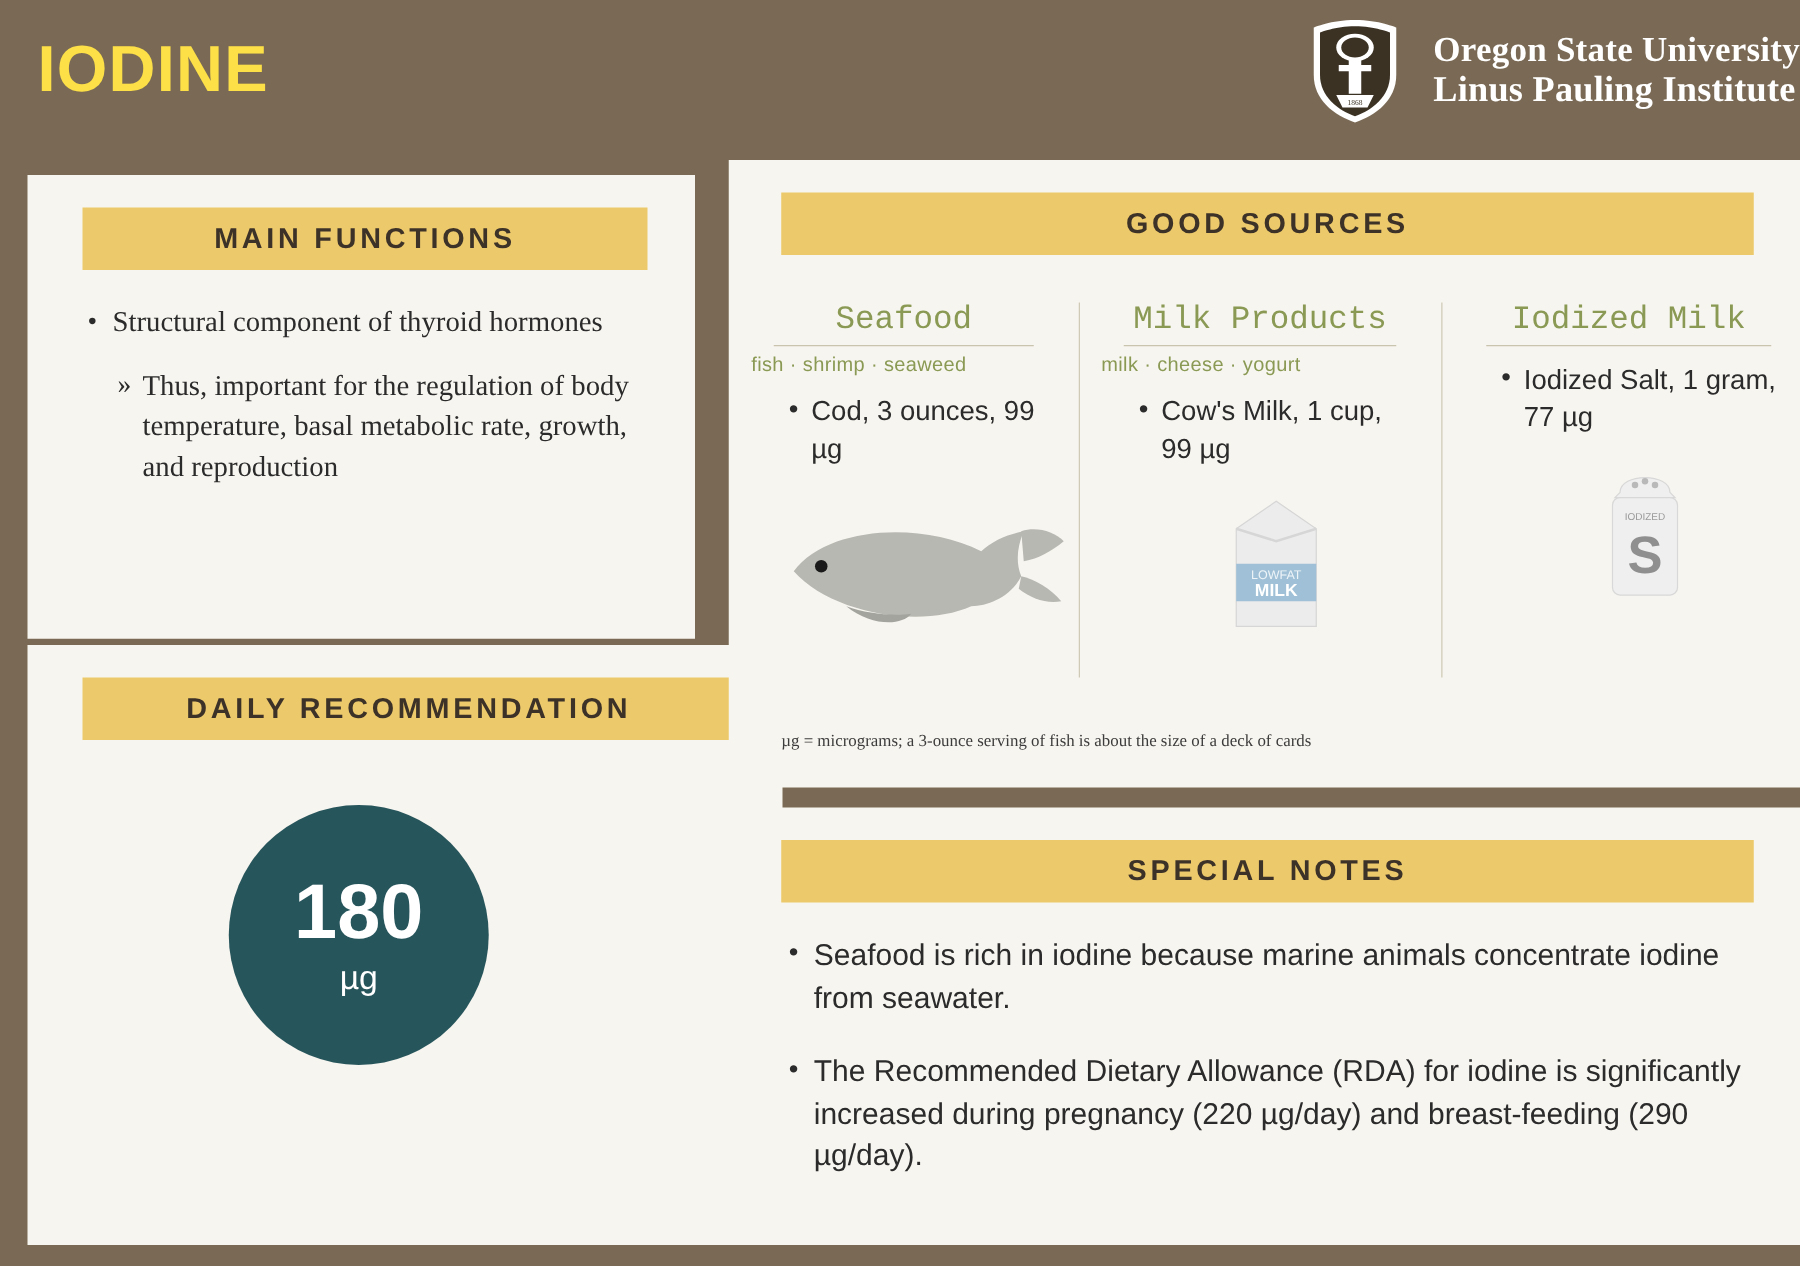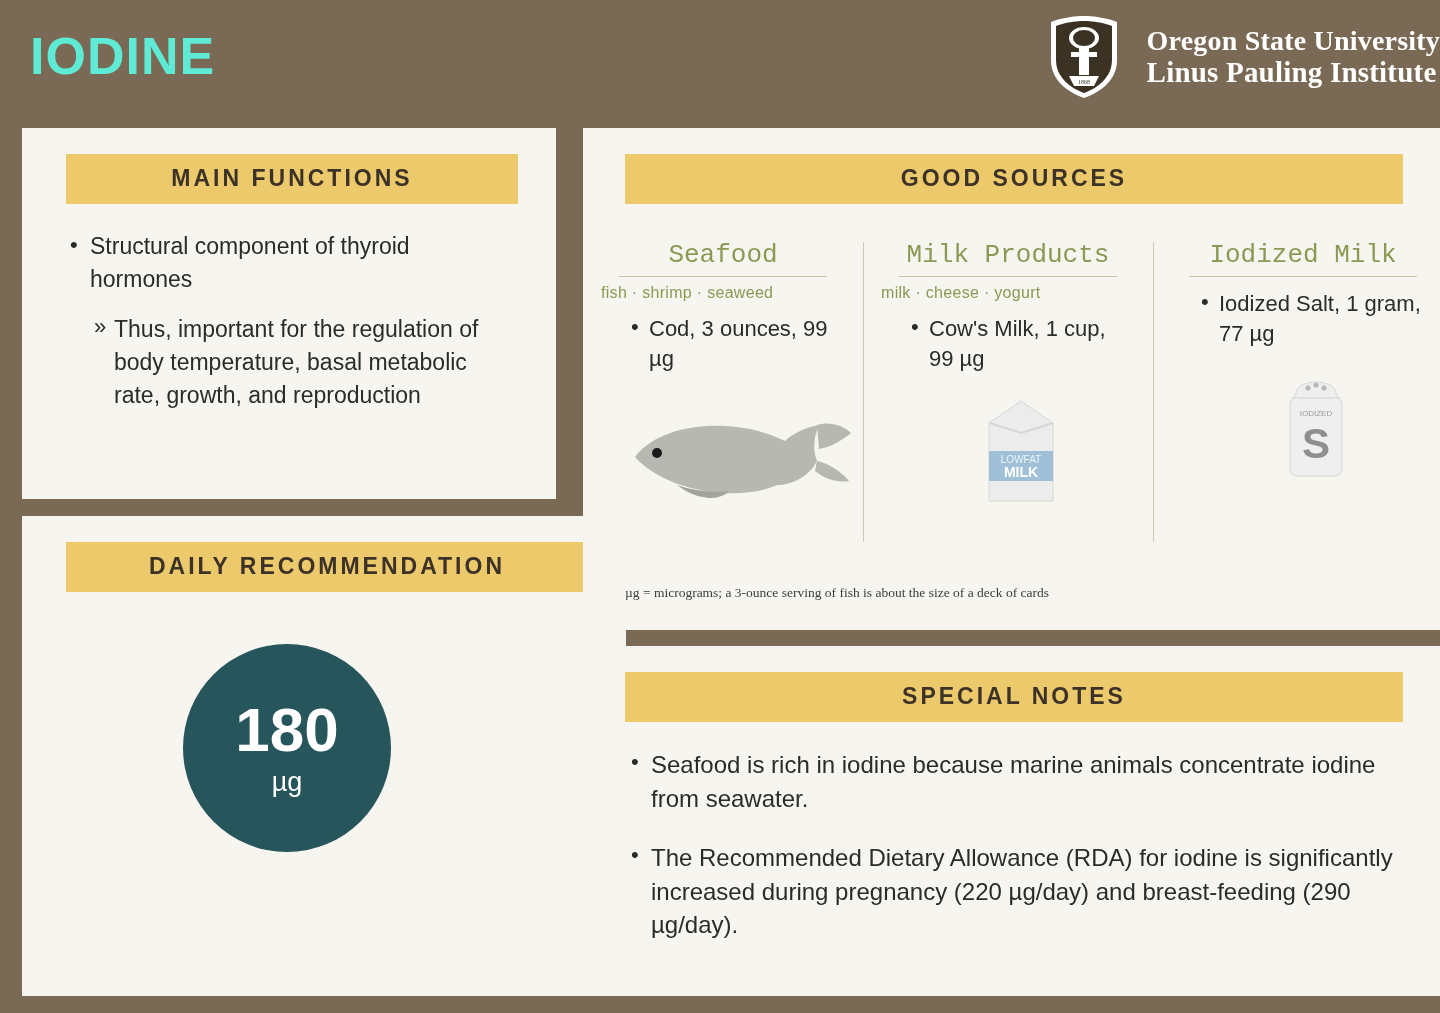--- a/index.html
+++ b/index.html
@@ -14,21 +14,21 @@
     width: 1440px; height: 1013px;
     background: #7a6a55;
   }
 
   
   .header {
     position: absolute; left: 0; top: 0; width: 1440px; height: 122px;
   }
   .title {
     position: absolute; left: 30px; top: 26px;
-    color: #5eead4;
+    color: #fde047;
     font-size: 52px;
     font-weight: bold;
     letter-spacing: 1px;
     font-family: "Liberation Sans", sans-serif;
   }
   .logo-wrap {
     position: absolute; right: 0px; top: 14px;
     display: flex; align-items: center; gap: 24px;
   }
   .logo-mark {
@@ -43,21 +43,21 @@
   .logo-text .l2 {
     font-family: "Liberation Serif", serif;
     font-size: 29px; font-weight: bold; letter-spacing: .2px;
   }
 
   
   .panel {
     position: absolute;
     background: #f7f5ef;
   }
-  .panel-main-functions { left: 22px; top: 128px; width: 534px; height: 371px; }
+  .panel-main-functions { left: 22px; top: 140px; width: 534px; height: 371px; }
   .panel-daily        { left: 22px; top: 516px; width: 604px; height: 480px; }
   .panel-good-sources { left: 583px; top: 128px; width: 880px; height: 502px; }
   .panel-special      { left: 583px; top: 646px; width: 880px; height: 350px; }
 
   .band {
     background: #ecc96b;
     color: #3d3228;
     text-align: center;
     font-weight: bold;
     letter-spacing: 3px;
@@ -86,21 +86,21 @@
   }
   .bul li.sub {
     padding-left: 46px;
     margin-left: 0;
   }
   .bul li.sub:before {
     content: "\00BB";
     left: 26px; top: -2px;
     font-size: 22px;
   }
-  .mf-list { margin: 26px 44px 0 46px; }
+  .mf-list { margin: 26px 44px 0 46px; font-family: Liberation Serif, serif; }
 
   
   .circle {
     position: absolute; left: 183px; top: 644px;
     width: 208px; height: 208px;
     border-radius: 50%;
     background: #27555c;
     color: #fff;
     display: flex; flex-direction: column;
     align-items: center; justify-content: center;

